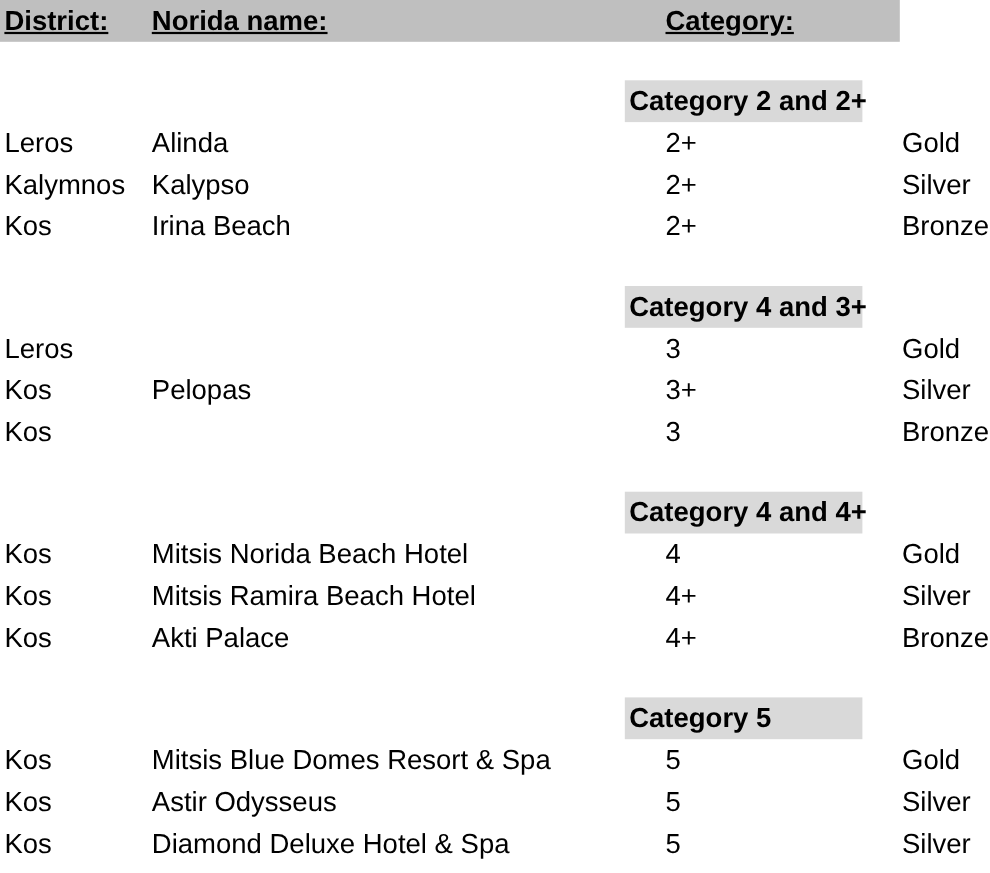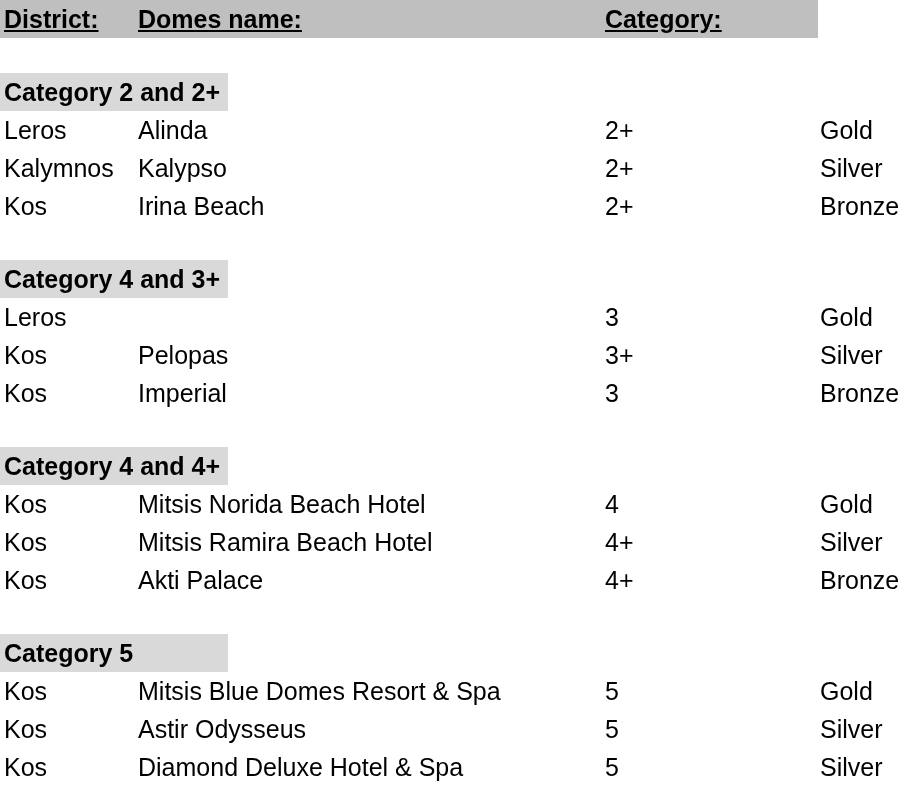--- a/index.html
+++ b/index.html
@@ -48,43 +48,43 @@
     font-weight: bold;
     text-decoration: underline;
     text-align: center;
   }
 
   
   .cat-banner {
     position: relative;
     height: 38px;
     width: 216px;
+    margin-left: 568px;
     background: #d9d9d9;
-    padding-left: 12px;
   }
   .cat-banner .cat-title {
     position: absolute;
     left: 4px;
     top: 0;
     font-size: 25px;
     line-height: 38px;
     font-weight: bold;
     white-space: nowrap;
   }
   .spacer-md { height: 35px; }
   .group { position: relative; }
 </style>
 </head>
 <body>
 
 <div class="sheet">
 
   <div class="header-band">
     <span class="cell c-district">District:</span>
-    <span class="cell c-hotel">Domes name:</span>
+    <span class="cell c-hotel">Norida name:</span>
     <span class="cell c-cat">Category:</span>
   </div>
 
   <div class="spacer-md"></div>
 
   <div class="group">
     <div class="cat-banner">
       <span class="cat-title">Category 2 and 2+</span>
     </div>
     <div class="row">
@@ -119,21 +119,20 @@
       <span class="cell c-medal">Gold</span>
     </div>
     <div class="row">
       <span class="cell c-district">Kos</span>
       <span class="cell c-hotel">Pelopas</span>
       <span class="cell c-cat">3+</span>
       <span class="cell c-medal">Silver</span>
     </div>
     <div class="row">
       <span class="cell c-district">Kos</span>
-      <span class="cell c-hotel">Imperial</span>
       <span class="cell c-cat">3</span>
       <span class="cell c-medal">Bronze</span>
     </div>
   </div>
 
   <div class="spacer-md"></div>
 
   <div class="group">
     <div class="cat-banner">
       <span class="cat-title">Category 4 and 4+</span>

